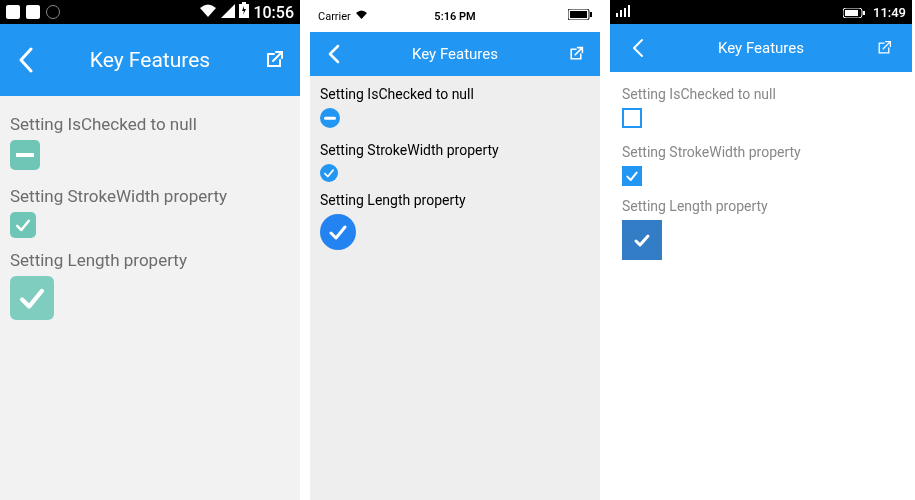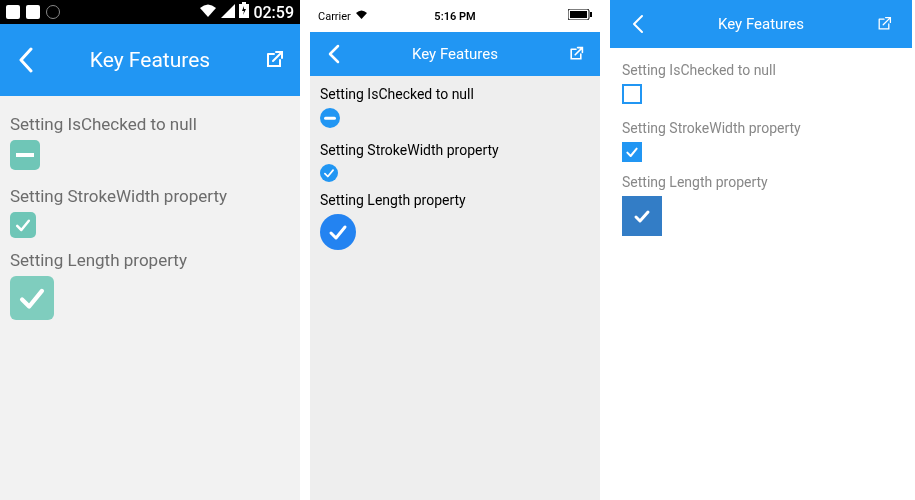--- a/index.html
+++ b/index.html
@@ -229,21 +229,21 @@
             <path d="M0 14 L14 0 L14 14 Z" fill="#fff"></path>
           </svg>
       </span>
       <span>
         <svg width="10" height="16" viewBox="0 0 10 16">
             <rect x="0" y="2" width="10" height="14" fill="#fff"></rect>
             <rect x="3" y="0" width="4" height="2" fill="#fff"></rect>
             <path d="M5 4 L3 9 L5 9 L4 13 L7 7 L5 7 Z" fill="#000"></path>
           </svg>
       </span>
-      <span class="sb-clock">02:59</span>
+      <span class="sb-clock">10:56</span>
     </div>
   </div>
 
   <div class="appbar appbar-android">
     <div class="back-btn">
       <svg width="16" height="26" viewBox="0 0 16 26">
           <path d="M13 2 L3 13 L13 24" stroke="#fff" stroke-width="3" fill="none" stroke-linecap="round" stroke-linejoin="round"></path>
         </svg>
     </div>
     <div class="title">Key Features</div>
@@ -326,20 +326,42 @@
     <div class="cb cb-ios-length">
       <svg width="24" height="24" viewBox="0 0 24 24">
           <path class="checkmark" stroke-width="3.5" d="M5 13 L10 18 L19 7"></path>
         </svg>
     </div>
   </div>
 </div>
 
 <div class="device uwp">
 
+  <div class="statusbar statusbar-uwp">
+    <div class="sb-left">
+      <span>
+        <svg width="16" height="12" viewBox="0 0 16 12">
+          <rect x="0" y="8" width="2" height="4" fill="#fff"></rect>
+          <rect x="4" y="5" width="2" height="7" fill="#fff"></rect>
+          <rect x="8" y="3" width="2" height="9" fill="#fff"></rect>
+          <rect x="12" y="0" width="2" height="12" fill="#fff"></rect>
+        </svg>
+      </span>
+    </div>
+    <div class="sb-right" style="gap:8px;">
+      <span>
+        <svg width="22" height="10" viewBox="0 0 22 10">
+            <rect x="0" y="0" width="19" height="10" rx="3" fill="none" stroke="#fff" stroke-width="1"></rect>
+            <rect x="20" y="3" width="2" height="4" fill="#fff"></rect>
+            <rect x="2" y="2" width="13" height="6" fill="#fff"></rect>
+          </svg>
+      </span>
+      <span style="font-size:13px;">11:49</span>
+    </div>
+  </div>
 
   <div class="appbar appbar-uwp">
     <div class="back-btn">
       <svg width="12" height="20" viewBox="0 0 12 20">
           <path d="M10 2 L2 10 L10 18" stroke="#fff" stroke-width="2" fill="none" stroke-linecap="round" stroke-linejoin="round"></path>
         </svg>
     </div>
     <div class="title">Key Features</div>
     <div class="ext-btn">
       <svg width="16" height="16" viewBox="0 0 20 20">

